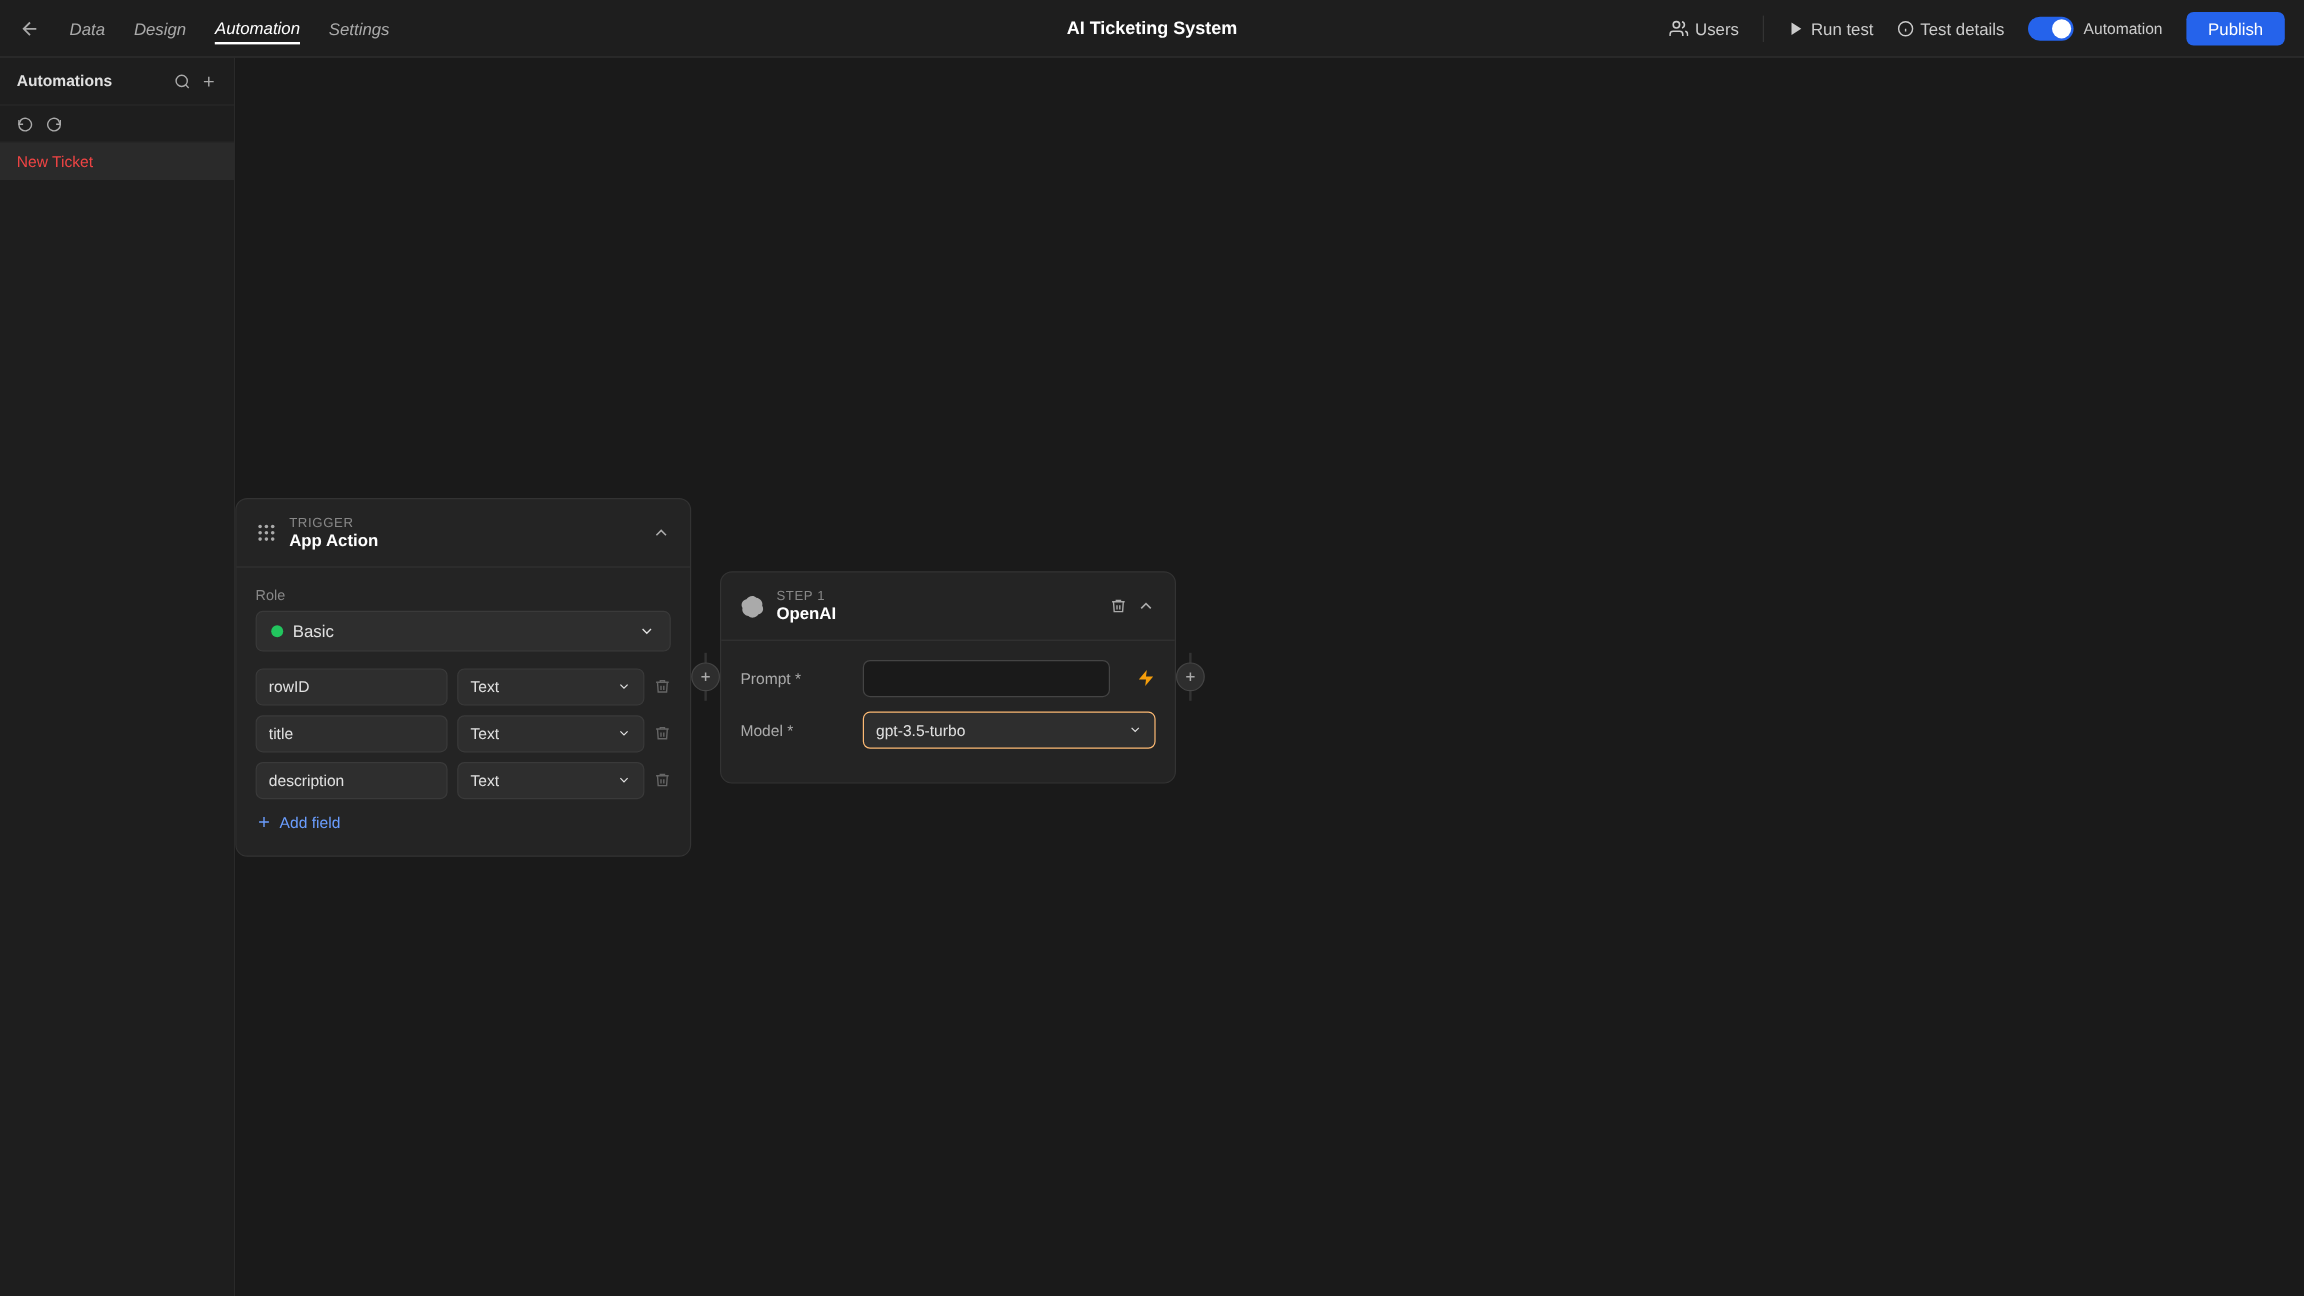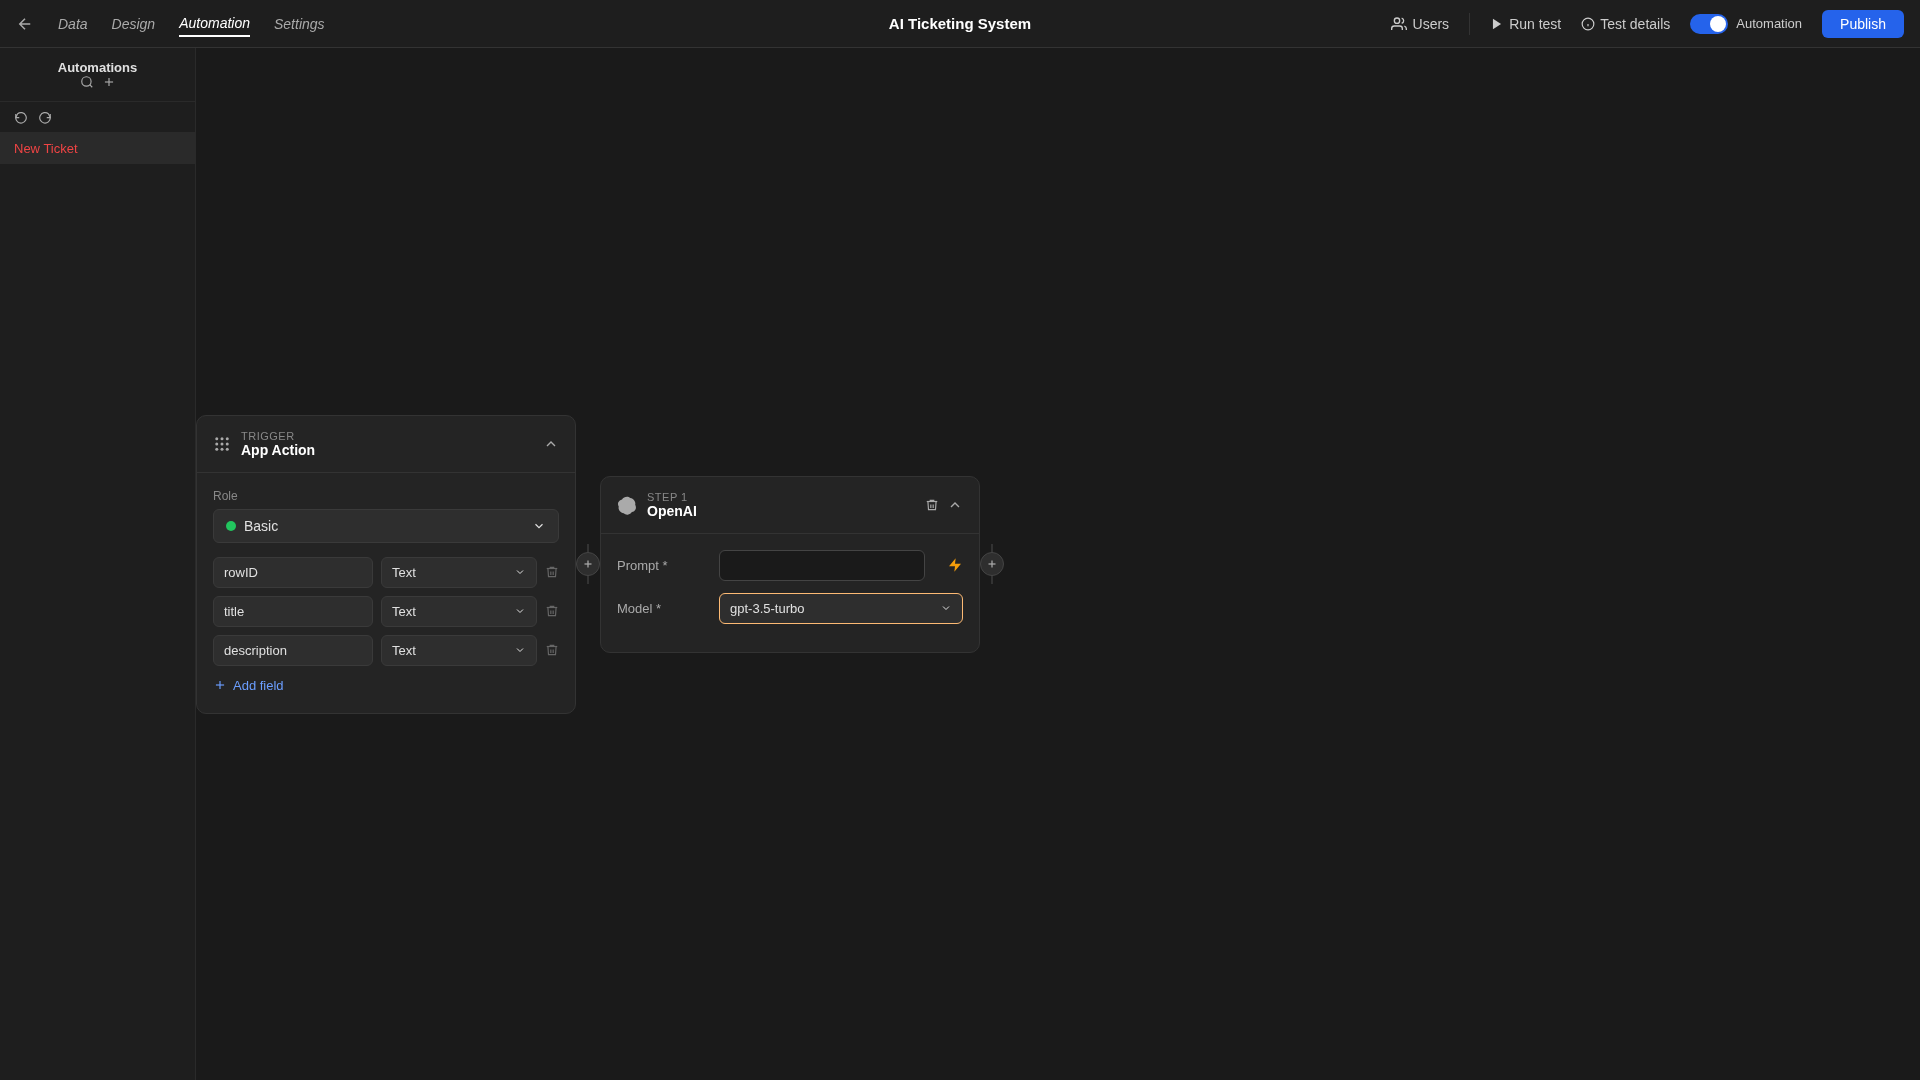--- a/index.html
+++ b/index.html
@@ -92,21 +92,20 @@
       border-right: 1px solid #2a2a2a;
       display: flex;
       flex-direction: column;
     }
     .sidebar-header {
       display: flex;
       align-items: center;
       justify-content: space-between;
       padding: 12px 14px;
       border-bottom: 1px solid #2a2a2a;
-      flex-direction: column;
     }
     .sidebar-title {
       font-size: 13px;
       font-weight: 600;
       color: #e0e0e0;
     }
     .sidebar-icons {
       display: flex;
       gap: 8px;
       align-items: center;

